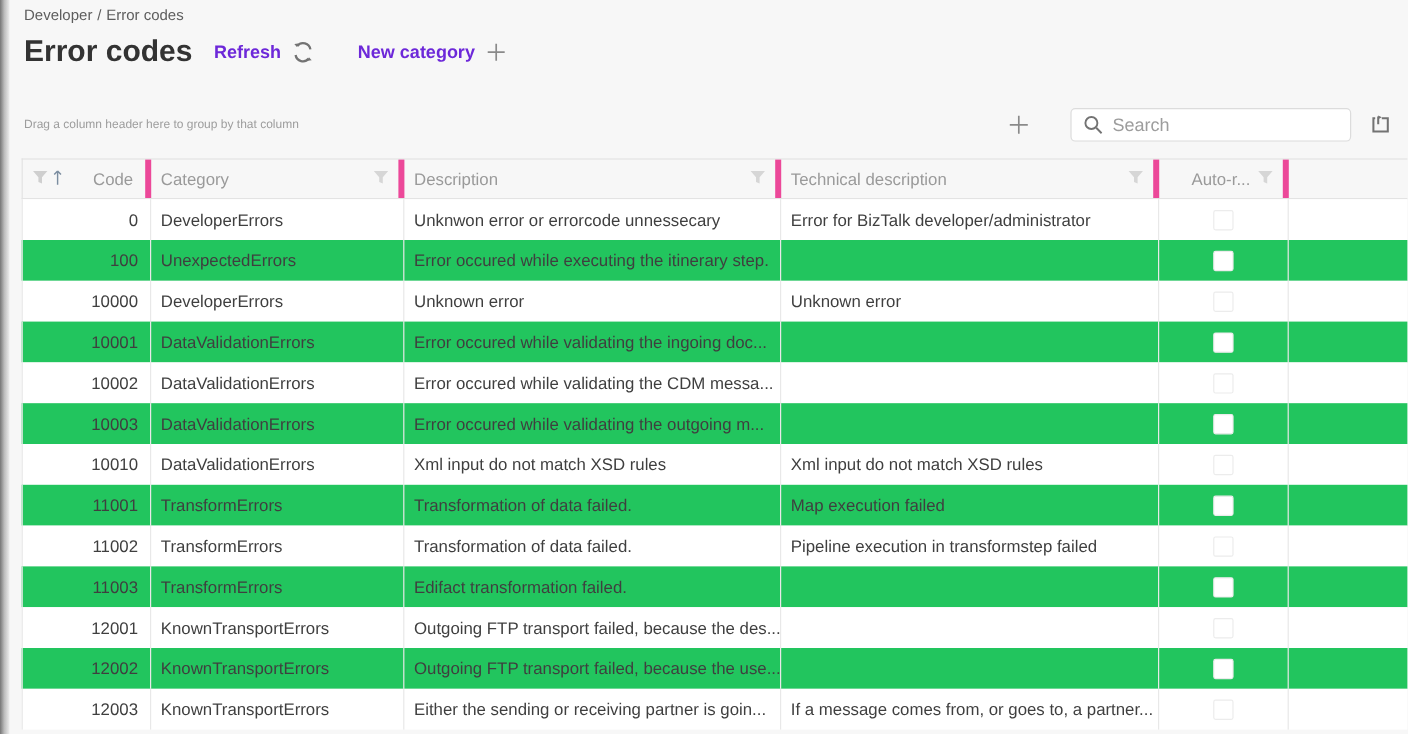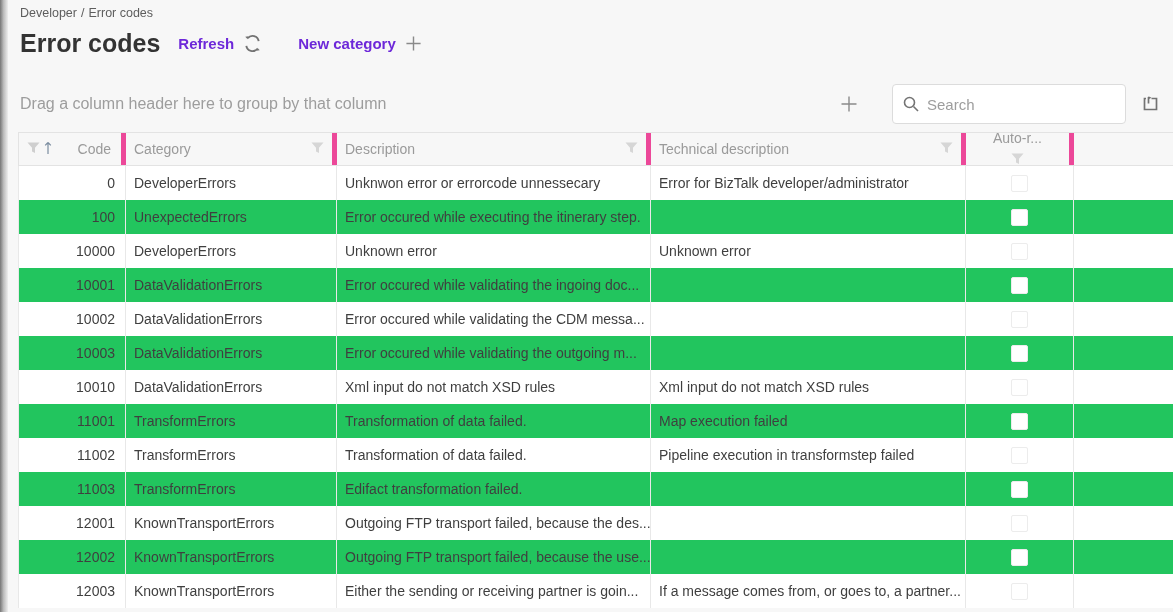--- a/index.html
+++ b/index.html
@@ -19,24 +19,24 @@
   .breadcrumb{ font-size:12.5px; color:#5d5d5d; }
   .breadcrumb .sep{ margin:0 4px; color:#5d5d5d; }
   .breadcrumb span[data-interactable="true"]{ cursor:pointer; }
   .title-row{ display:flex; align-items:center; margin-top:6px; height:34px; }
   .page-title{ font-size:25px; font-weight:700; color:#333; }
   .action-btn{ display:flex; align-items:center; gap:9px; font-size:15px; font-weight:600;
     color:#6d28d9; cursor:pointer; }
   .action-refresh{ margin-left:18px; }
   .action-new{ margin-left:36px;justify-content:space-between; }
   .toolbar{ display:flex; align-items:center; margin-top:24px; height:40px; padding:0 12px 0 20px; }
-  .group-hint{ flex:1; font-size:16px; color:#9d9d9d; }
+  .group-hint{ flex:1; font-size:10px; color:#9d9d9d; }
   .icon-btn{ display:flex; align-items:center; justify-content:center; cursor:pointer; }
   .add-btn{ margin-right:34px; }
-  .search-box{ width:234px; height:40px; background:#fff; border:1px solid #dcdcdc;
+  .search-box{ width:234px; height:28px; background:#fff; border:1px solid #dcdcdc;
     border-radius:4px; display:flex; align-items:center; padding:0 10px; gap:8px; }
   .search-box input{ border:none; outline:none; background:transparent; width:100%;
     font-size:15px; color:#3f3f3f; font-family:"Liberation Sans",sans-serif; }
   .search-box input::placeholder{ color:#9d9d9d; opacity:1; }
   .export-btn{ margin-left:15px; }
 
   .grid{ margin:8px 0 0 18px; }
   .grid-header, .row{
     display:grid;
     grid-template-columns:107px 211px 314px 315px 108px auto;
@@ -44,21 +44,21 @@
   }
   .grid-header{
     border-top:1px solid #e3e3e3; border-bottom:1px solid #e3e3e3; border-left:1px solid #e3e3e3;
     color:#9a9a9a; font-size:14px; background:#f7f7f7;
   }
   .hcell{ display:flex; align-items:center; padding:0 8px; border-right:5px solid #ec4899;
     white-space:nowrap; overflow:hidden; cursor:pointer; }
   .hcell:last-child{ border-right:none; }
   .hcell .label-right{ margin-left:auto; padding-right:2px; }
   .hcell .label-grow{ flex:1; }
-  .hcell.center{ justify-content:center; gap:6px;flex-direction:column; }
+  .hcell.center{ justify-content:flex-end; gap:6px; }
   .hicons{ display:flex; align-items:center; gap:4px; }
   .row{ background:#fff; border-left:1px solid #e8e8e8; }
   .row.alt{ background:#22c55e; }
   .cell{ display:flex; align-items:center; padding:0 8px; border-right:1px solid #e8e8e8;
     white-space:nowrap; overflow:hidden; font-size:14px; color:#3f3f3f; }
   .cell:last-child{ border-right:none; }
   .cell.right{ justify-content:flex-end; padding-right:10px; }
   .cell.center{ justify-content:center; }
   .checkbox{ width:17px; height:17px; background:#fff; border:1px solid #ececec;
     border-radius:2px; cursor:pointer; }

